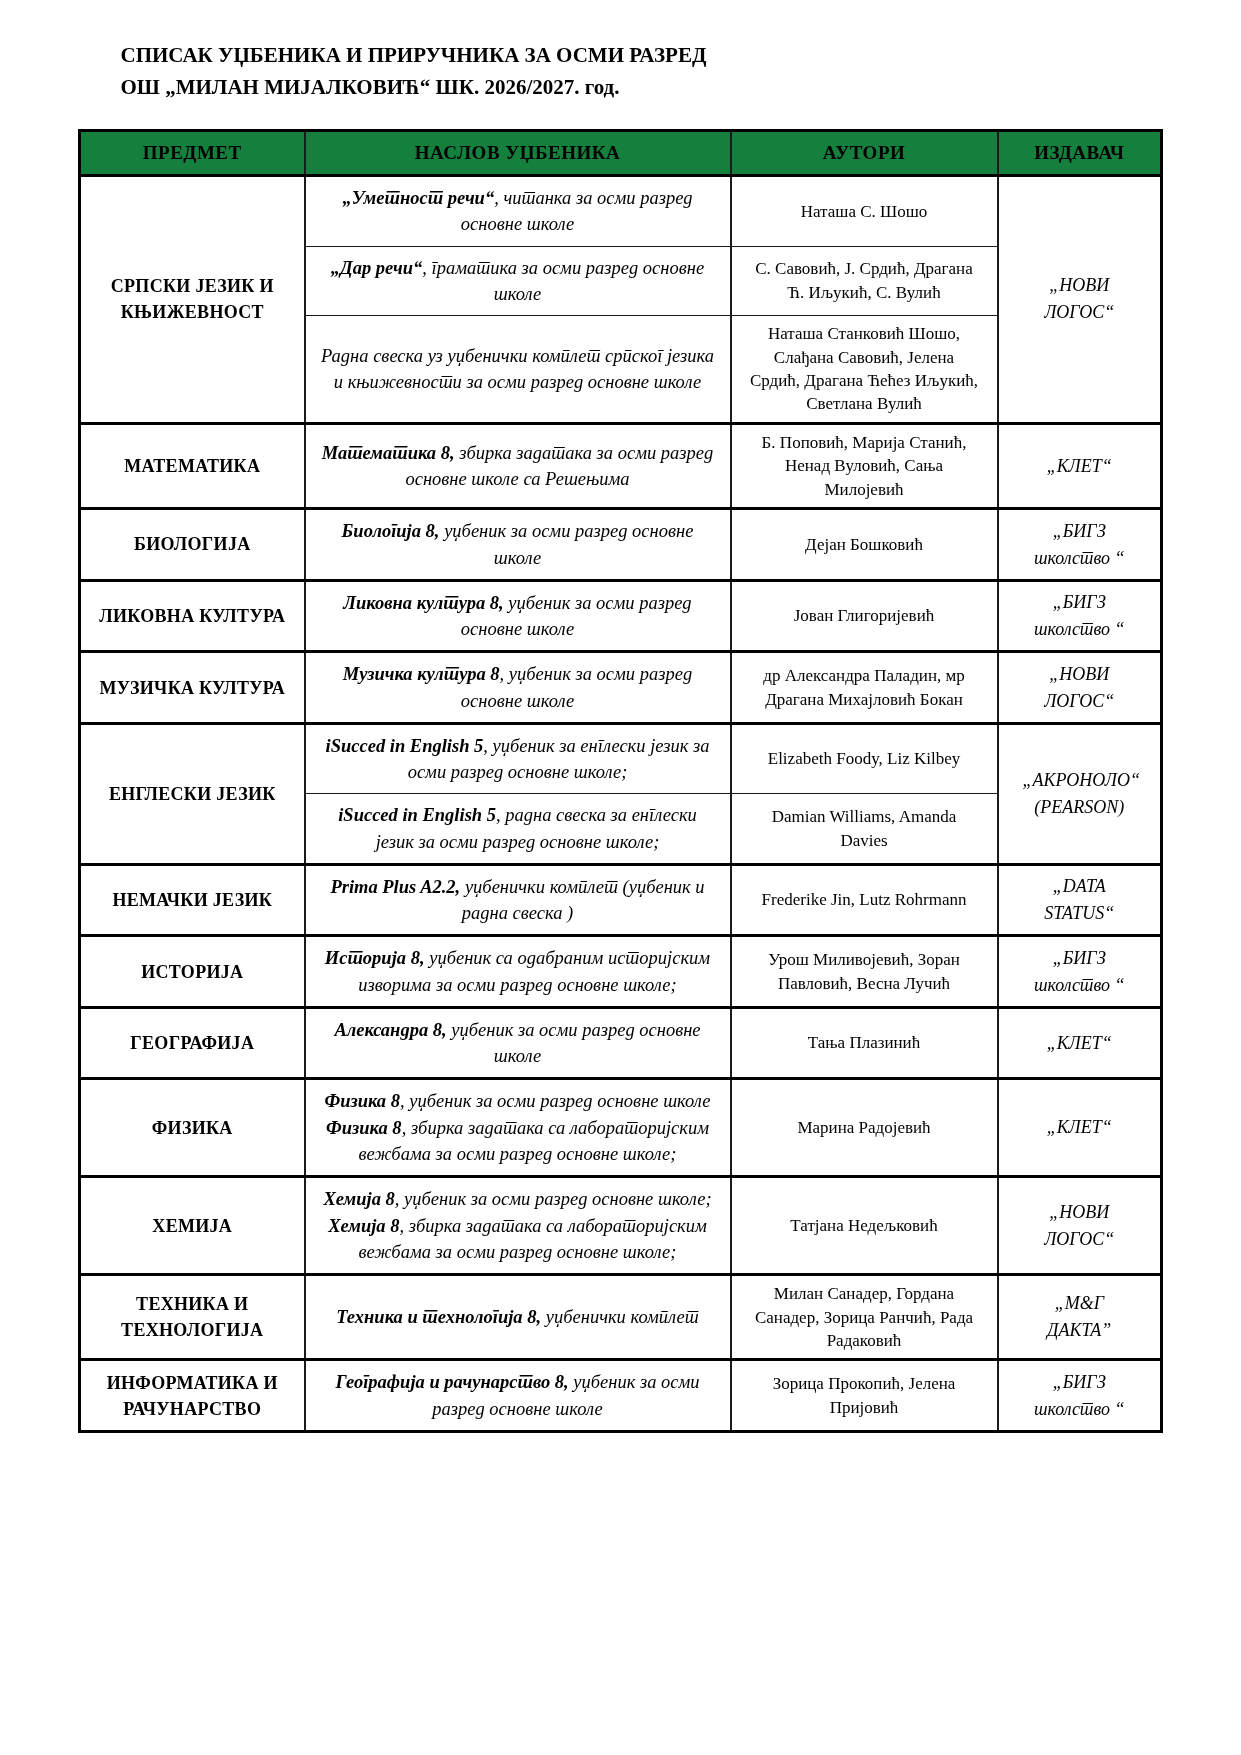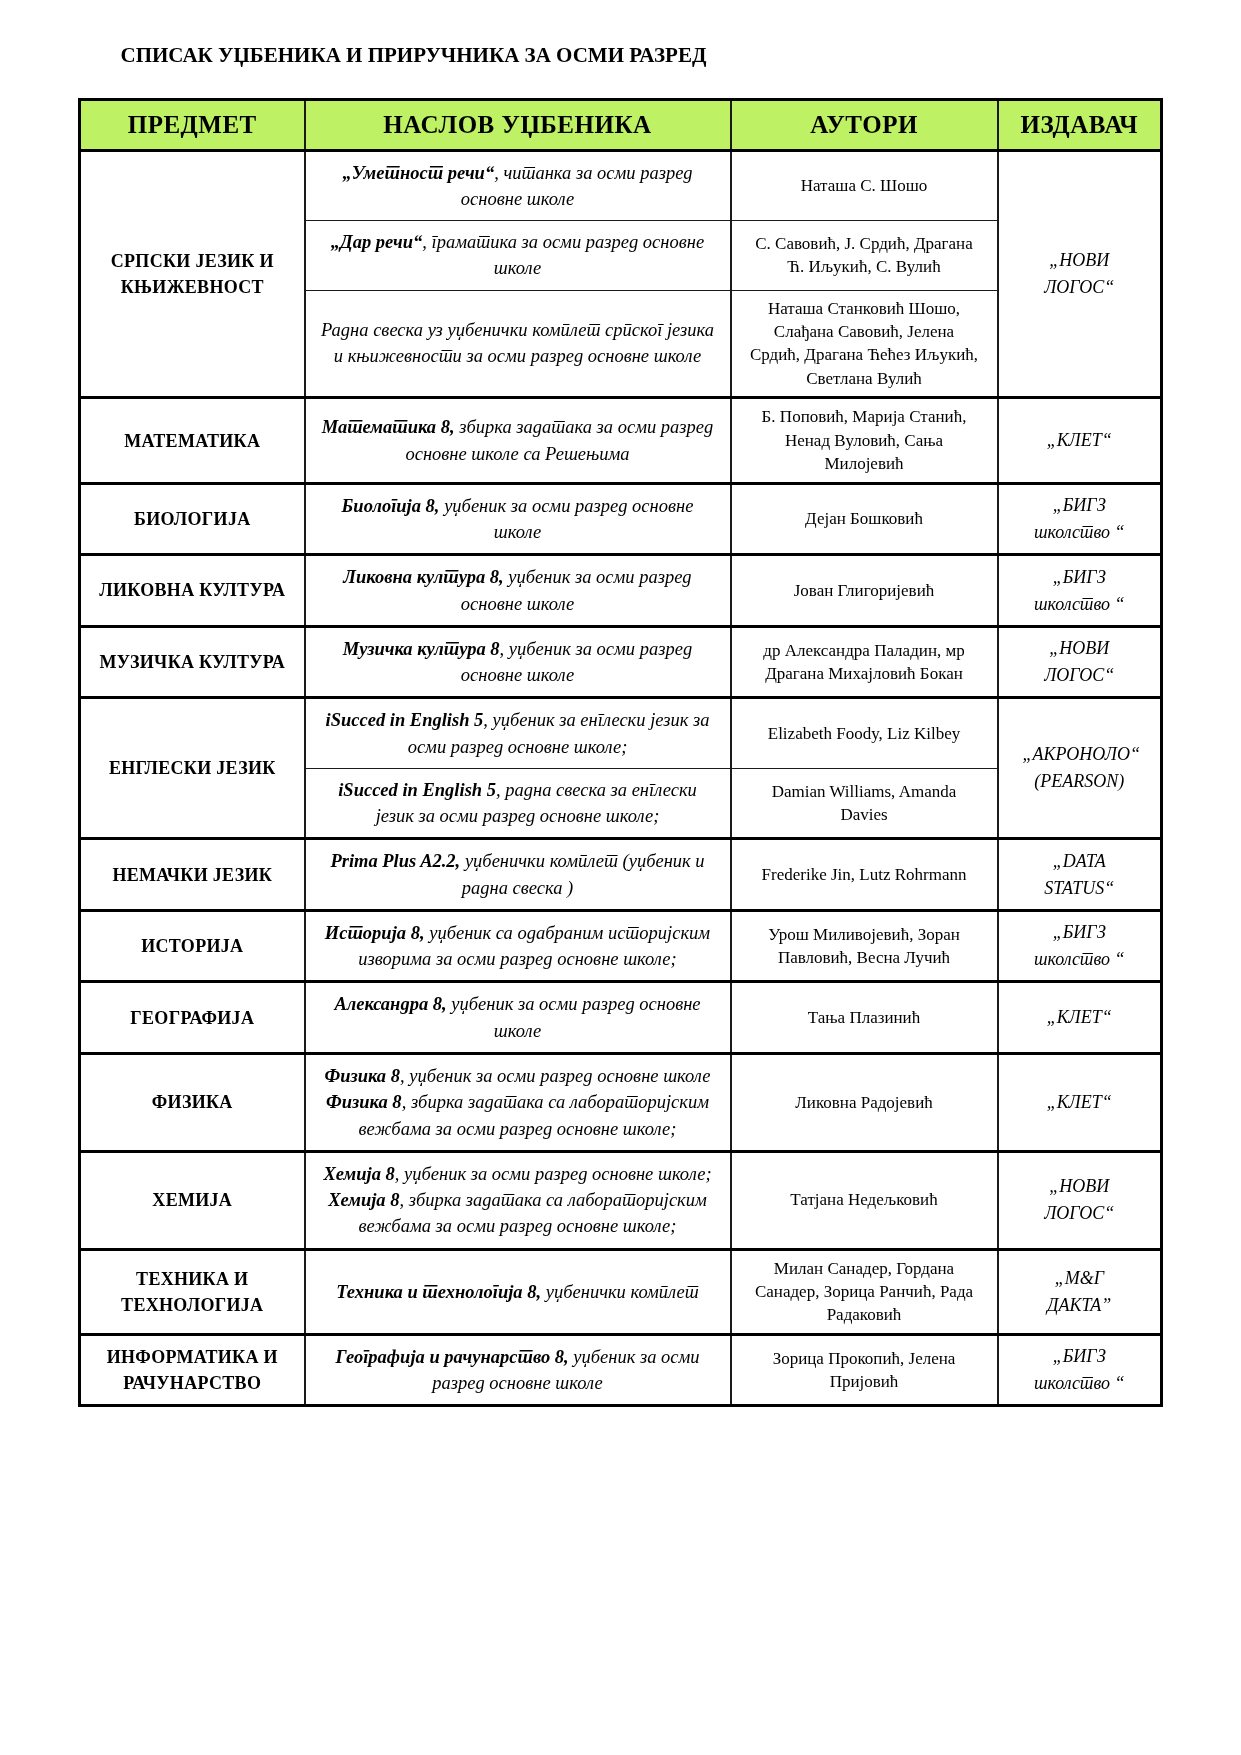--- a/index.html
+++ b/index.html
@@ -41,23 +41,23 @@
     border: 1px solid #1a1a1a;
     border-left-width: 2px;
     border-right-width: 2px;
     padding: 6px 10px;
     vertical-align: middle;
     text-align: center;
     box-sizing: border-box;
     overflow: hidden;
   }
   thead th {
-    background: #bef264;
+    background: #15803d;
     font-weight: bold;
-    font-size: 25px;
+    font-size: 19px;
     padding: 10px 6px;
     border-bottom: 3px solid #000;
     letter-spacing: 0.5px;
   }
   tr.group-start > td { border-top: 3px solid #000; }
 
   td.subject {
     font-weight: bold;
     font-size: 18px;
     line-height: 1.45;
@@ -84,20 +84,21 @@
     padding: 6px 24px;
   }
 </style>
 </head>
 <body>
 
 <div class="page">
 
   <div class="doc-title">
     <div>СПИСАК УЏБЕНИКА И ПРИРУЧНИКА ЗА ОСМИ РАЗРЕД</div>
+    <div>ОШ „МИЛАН МИЈАЛКОВИЋ“ ШК. 2026/2027. год.</div>
   </div>
 
   <table class="book-table">
     <colgroup>
       <col class="c-subject">
       <col class="c-title">
       <col class="c-authors">
       <col class="c-publisher">
     </colgroup>
     <thead>
@@ -198,21 +199,21 @@
           </td>
           <td class="authors">Тања Плазинић</td>
           <td class="publisher" rowspan="1">„КЛЕТ“</td>
         </tr>
         <tr class="group-start">
           <td class="subject" rowspan="1">ФИЗИКА</td>
           <td class="title">
             <div><span class="lead">Физика 8</span><span class="rest">, уџбеник за осми разред основне школе</span></div>
             <div><span class="lead">Физика 8</span><span class="rest">, збирка задатака са лабораторијским вежбама за осми разред основне школе;</span></div>
           </td>
-          <td class="authors">Ликовна Радојевић</td>
+          <td class="authors">Марина Радојевић</td>
           <td class="publisher" rowspan="1">„КЛЕТ“</td>
         </tr>
         <tr class="group-start">
           <td class="subject" rowspan="1">ХЕМИЈА</td>
           <td class="title">
             <div><span class="lead">Хемија 8</span><span class="rest">, уџбеник за осми разред основне школе;</span></div>
             <div><span class="lead">Хемија 8</span><span class="rest">, збирка задатака са лабораторијским вежбама за осми разред основне школе;</span></div>
           </td>
           <td class="authors">Татјана Недељковић</td>
           <td class="publisher" rowspan="1">„НОВИ ЛОГОС“</td>

